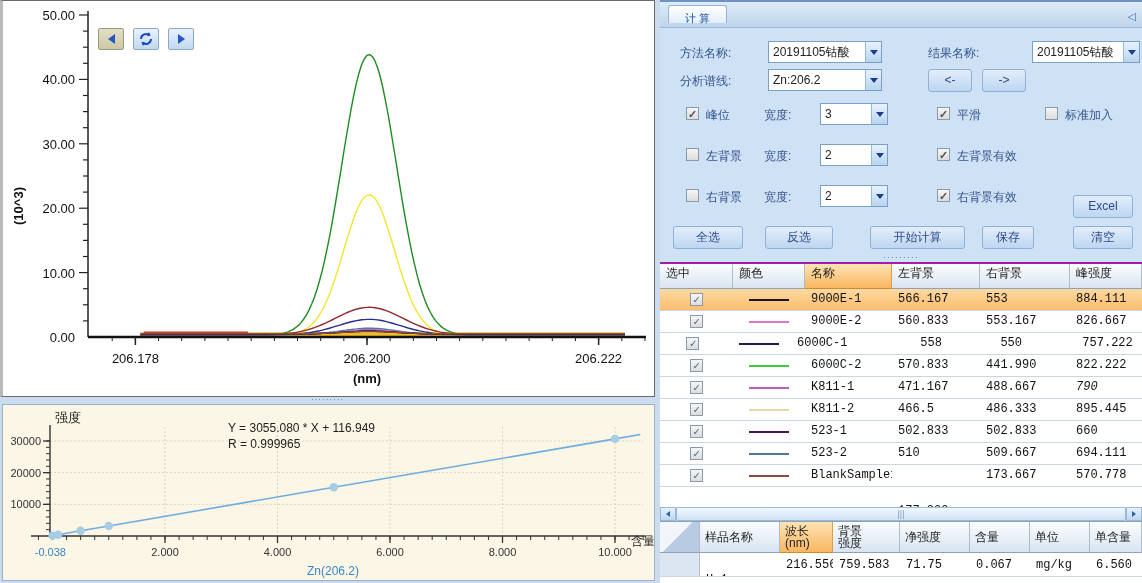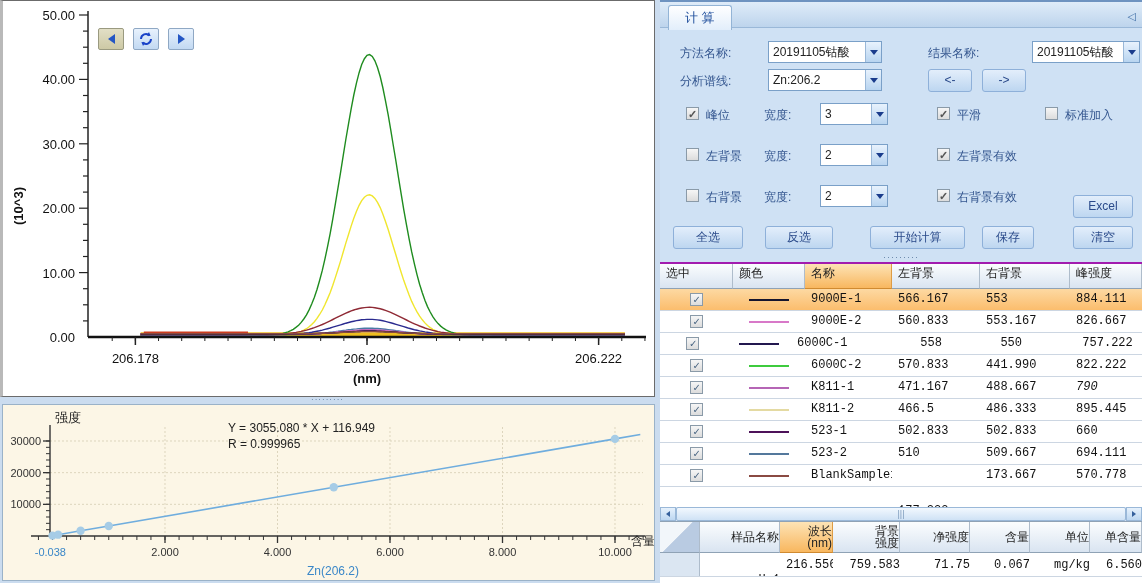--- a/index.html
+++ b/index.html
@@ -19,21 +19,21 @@
 
   #calib-panel { position:absolute; left:2px; top:404px; width:653px; height:177px; background:#fcf6e6; border:1px solid #9ab2c8; }
 
   svg text { font-family:"Liberation Sans",sans-serif; }
 
   
   #right { position:absolute; left:660px; top:0; width:482px; height:583px; background:#cfe1f4; }
   #vsplit { position:absolute; left:655px; top:0; width:5px; height:583px; background:#cbdcef; cursor:col-resize; }
 
   #tabstrip { position:absolute; left:0; top:0; width:482px; height:28px; background:linear-gradient(#dfecf9,#bdd4ec); border-top:2px solid #6e93c0; border-bottom:1px solid #9ab8d8; }
-  #tab-calc { position:absolute; left:8px; top:3px; height:25px; padding:0 16px; background:linear-gradient(#ffffff,#e2eefb); border:1px solid #93b4d6; border-bottom:none; border-radius:3px 3px 0 0; font-size:13px; color:#1f4e9c; line-height:24px; cursor:pointer; }
+  #tab-calc { position:absolute; left:8px; top:3px; height:18px; padding:0 16px; background:linear-gradient(#ffffff,#e2eefb); border:1px solid #93b4d6; border-bottom:none; border-radius:3px 3px 0 0; font-size:11px; color:#1f4e9c; line-height:24px; cursor:pointer; }
   #collapse-arrow { position:absolute; right:6px; top:8px; font-size:11px; color:#3f6ea6; cursor:pointer; }
 
   #form { position:absolute; left:0; top:28px; width:482px; height:225px; font-size:12px; color:#34568f; }
   .flabel { position:absolute; white-space:nowrap; }
   .combo { position:absolute; height:22px; background:#fff; border:1px solid #7aa0c8; display:flex; cursor:pointer; }
   .cval { flex:1; font-size:12px; color:#222; line-height:20px; padding-left:4px; overflow:hidden; white-space:nowrap; }
   .cbtn { width:16px; background:linear-gradient(#e8f2fd,#b8d4f0); border-left:1px solid #9ab8d8; display:flex; align-items:center; justify-content:center; }
   .arr-down { width:0;height:0;border-left:4px solid transparent;border-right:4px solid transparent;border-top:5px solid #1a3c8c; }
   .btn { position:absolute; height:23px; background:linear-gradient(#e3eefb,#bdd6f0); border:1px solid #8eb0d9; border-radius:3px; color:#2a4a8a; font-size:12px; text-align:center; line-height:21px; cursor:pointer; }
   .cb { position:absolute; width:13px; height:13px; background:linear-gradient(#f6f6f6,#dcdcdc); border:1px solid #8a9aa8; font-size:11px; line-height:12px; text-align:center; color:#555; cursor:pointer; }
@@ -57,21 +57,21 @@
 
   
   #hscroll { position:absolute; left:0; top:507px; width:482px; height:14px; background:#d5e3f2; display:flex; }
   .sbtn { width:16px; height:14px; background:linear-gradient(#e6f1fc,#bdd7f1); border:1px solid #9ab8d8; display:flex; align-items:center; justify-content:center; cursor:pointer; }
   .sbtn .tri-left { border-top-width:3px;border-bottom-width:3px;border-right-width:4px; border-right-color:#35609c; }
   .sbtn .tri-right { border-top-width:3px;border-bottom-width:3px;border-left-width:4px; border-left-color:#35609c; }
   #sthumb { flex:1; margin:0; background:linear-gradient(#f2f8fe,#cfe2f5); border:1px solid #9ab8d8; border-radius:2px; position:relative; cursor:grab; }
   #sthumb::after { content:"|||"; position:absolute; left:50%; top:0; transform:translateX(-50%); font-size:9px; color:#7f9cbc; line-height:12px; }
 
   
-  #btable { position:absolute; left:0; top:521px; width:482px; height:62px; background:#fff; border-top:1px solid #8fa2b5;text-align:right; }
+  #btable { position:absolute; left:0; top:521px; width:482px; height:62px; background:#fff; border-top:1px solid #8fa2b5; }
   #bt-head { display:flex; height:31px; }
   .bh { height:31px; background:linear-gradient(#fbfdfe,#d9e4f1); border-right:1px solid #aebccb; border-bottom:1px solid #8fa2b5; font-size:12px; color:#222; padding:3px 0 0 5px; white-space:pre-line; line-height:12px; cursor:pointer; }
   .bh.hl { background:linear-gradient(#fde3b5,#f8b75f); border-right:1px solid #dd9c45; border-bottom:1px solid #d08a30; }
   #bt-corner { background:linear-gradient(315deg,#b9cbe2 52%,#f2f6fa 53%); border-right:1px solid #aebccb; border-bottom:1px solid #8fa2b5; cursor:pointer; }
   .brow { display:flex; height:24px; border-bottom:1px solid #ccd6e2; }
   .bc0 { background:#dbe6f2; border-right:1px solid #aebccb; }
 </style>
 </head>
 <body>
 

